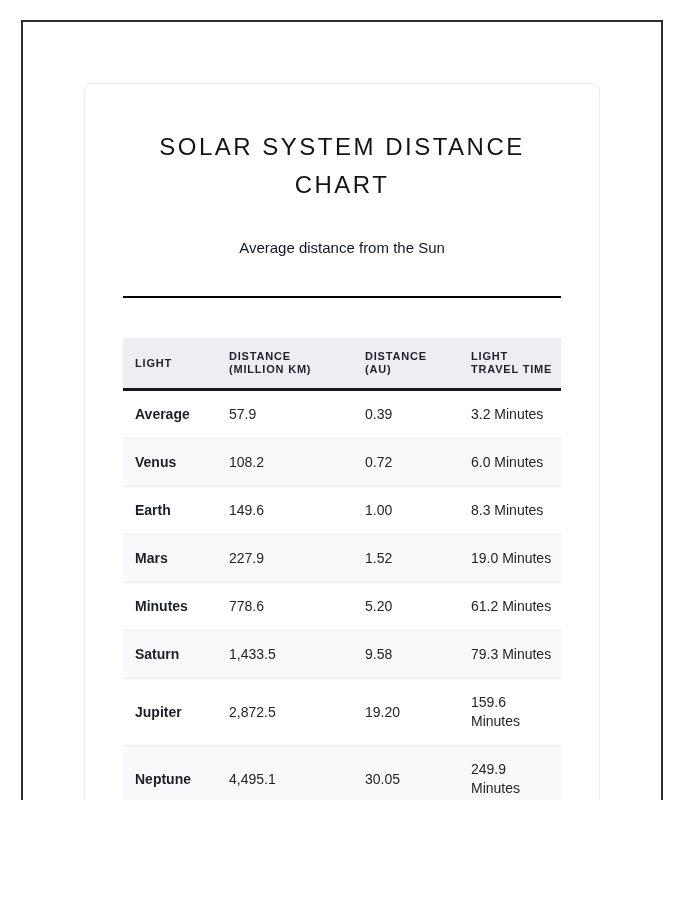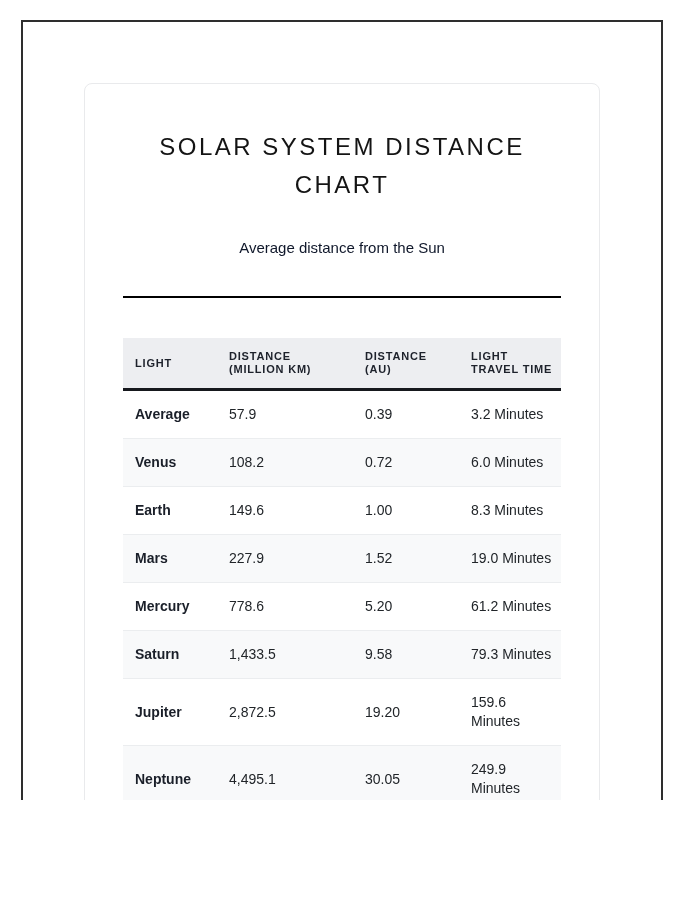--- a/index.html
+++ b/index.html
@@ -92,21 +92,21 @@
               <td>1.00</td>
               <td>8.3 Minutes</td>
             </tr>
             <tr>
               <td class="planet">Mars</td>
               <td>227.9</td>
               <td>1.52</td>
               <td>19.0 Minutes</td>
             </tr>
             <tr>
-              <td class="planet">Mercury</td>
+              <td class="planet">Minutes</td>
               <td>778.6</td>
               <td>5.20</td>
               <td>61.2 Minutes</td>
             </tr>
             <tr>
               <td class="planet">Saturn</td>
               <td>1,433.5</td>
               <td>9.58</td>
               <td>79.3 Minutes</td>
             </tr>

